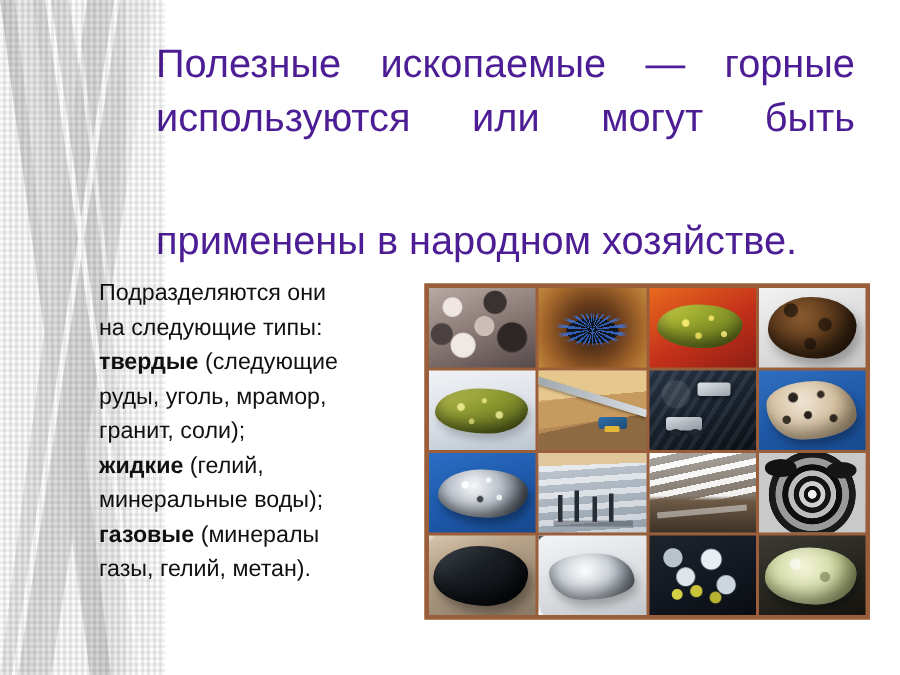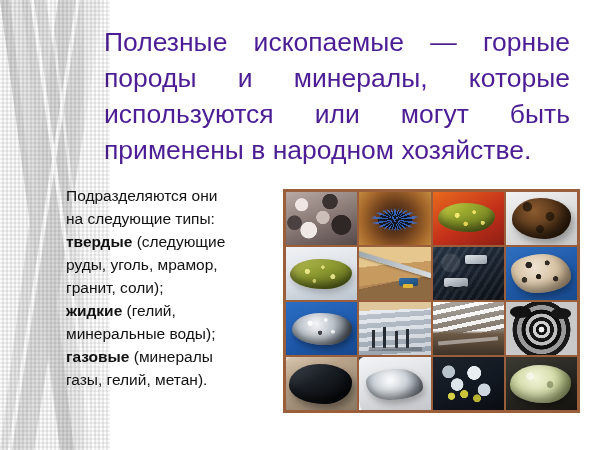--- a/index.html
+++ b/index.html
@@ -47,20 +47,21 @@
     font-size: 26.5px;
     line-height: 36px;
     color: #4c1d95;
     text-align: justify;
     text-align-last: justify;
     font-weight: 400;
     letter-spacing: 0px;
   }
   .title .lastline {
     text-align-last: left;
+    margin-top: 46px;
   }
 
   
   .bodytext {
     position: absolute;
     left: 66px;
     top: 184px;
     width: 208px;
     font-size: 15.5px;
     line-height: 23px;
@@ -155,21 +156,20 @@
       <polygon points="76,0 80,0 12,450 8,450" fill="#ffffff" opacity="0.9"></polygon>
       <polygon points="48,0 51,0 104,450 101,450" fill="#ffffff" opacity="0.7"></polygon>
 
       <rect x="84" y="0" width="26" height="450" fill="#ffffff" opacity="0.55"></rect>
     </svg>
     <div class="facet-texture"></div>
   </div>
 
   <div class="title">
     <div>Полезные ископаемые — горные</div>
-    <div>породы и минералы, которые</div>
     <div>используются или могут быть</div>
     <div class="lastline">применены в народном хозяйстве.</div>
   </div>
 
   <div class="bodytext">
     <div>Подразделяются они</div>
     <div>на следующие типы:</div>
 
     <div>
       <b>твердые</b><span> (следующие</span>

